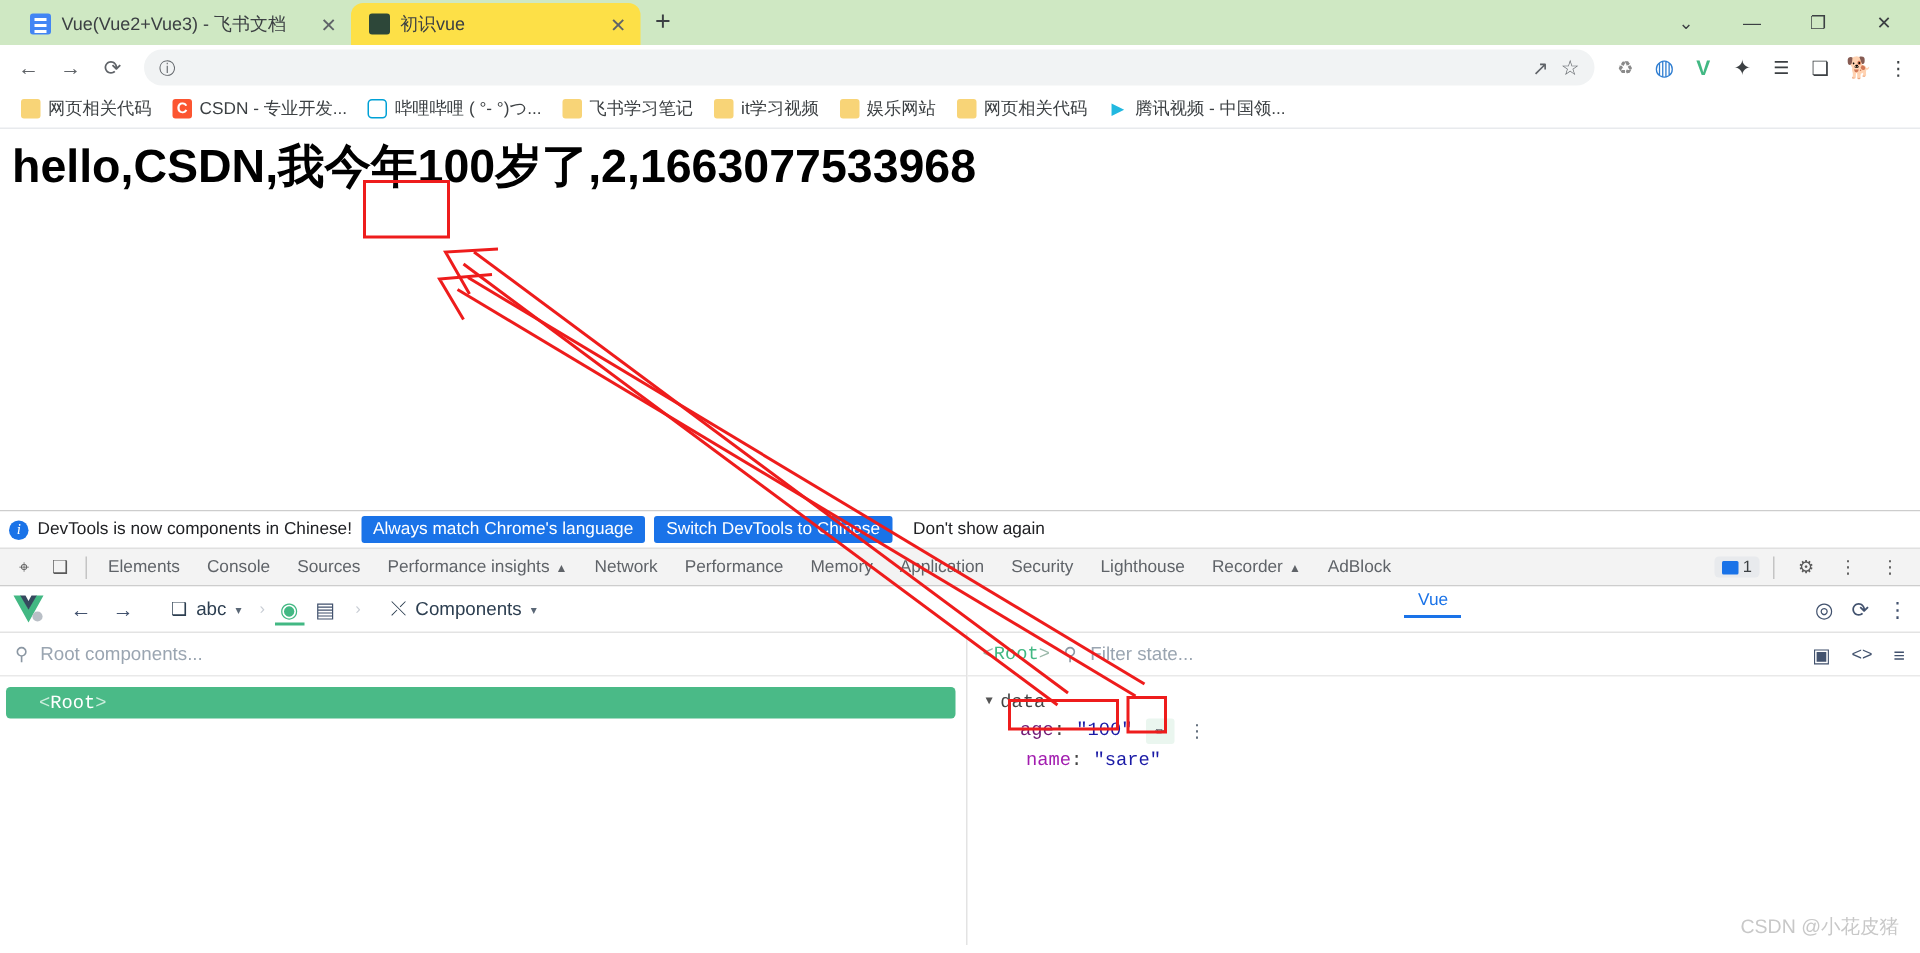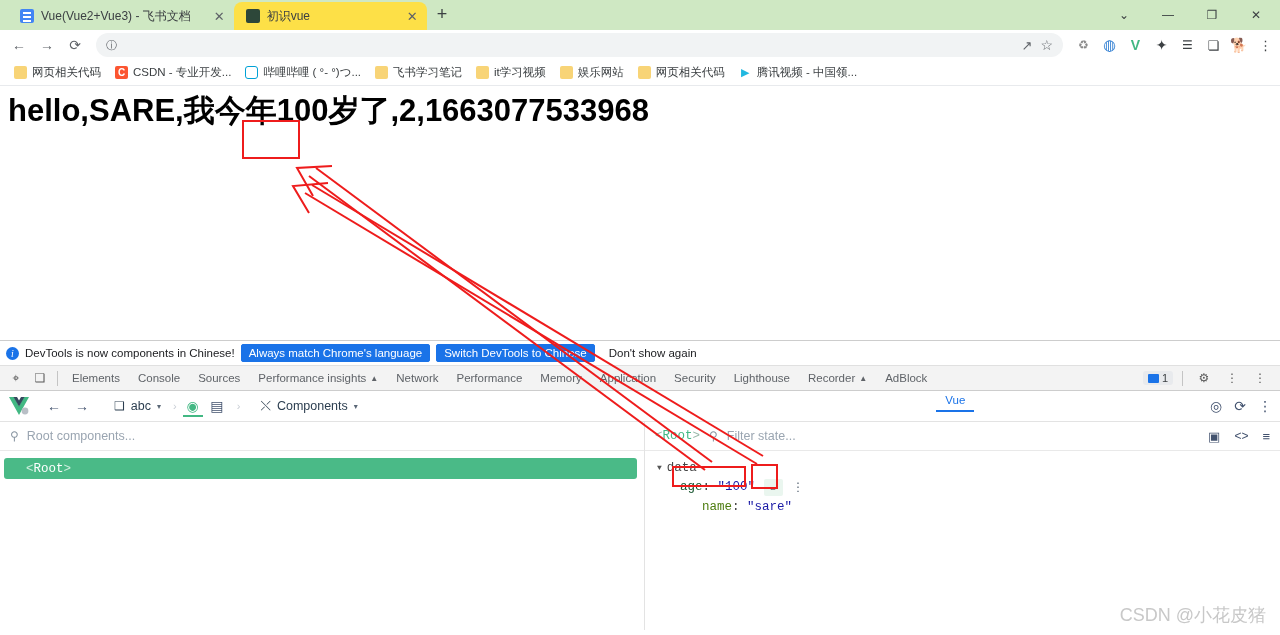--- a/index.html
+++ b/index.html
@@ -125,28 +125,28 @@
   .vue-right { flex: 1; display: flex; flex-direction: column; }
   .state-head { height: 29px; display: flex; align-items: center; gap: 9px; padding: 0 10px;
                 border-bottom: 1px solid #e9e9e9; }
   .root-label { font-size: 12.5px; color: #42b883; font-family: "Liberation Mono", monospace; }
   .root-label .ang { color: #9ab8a9; }
   .state-right { margin-left: auto; display: flex; align-items: center; gap: 14px; color: #42526e; font-size: 13px; }
   .state-tree { padding: 7px 0 0 12px; font-family: "Liberation Mono", monospace; font-size: 12.5px; }
   .tree-node { display: flex; align-items: center; gap: 5px; height: 19px; color: #444; }
   .tri { font-size: 8px; color: #555; }
   .kv { height: 20px; display: flex; align-items: center; position: relative; }
-  .k { color: #14532d; }
-  .k-blue { color: #4d7c0f; margin-left: 18px; }
+  .k { color: #701a75; }
+  .k-blue { color: #a21caf; }
   .v { color: #1a1aa6; }
   .edit-btn { width: 19px; height: 17px; background: #eaf6ef; border-radius: 2px;
               display: flex; align-items: center; justify-content: center; font-size: 11px; color: #223; }
   .dots { color: #5a6776; font-size: 12px; letter-spacing: 0; }
 
-  .watermark { position: absolute; right: 14px; bottom: 8px; font-size: 18px; color: #c8c8c8; }
+  .watermark { position: absolute; right: 14px; bottom: 8px; font-size: 13px; color: #c8c8c8; }
 </style>
 </head>
 <body>
 
 <div id="root">
 
   <div class="tabstrip">
     <div class="tab inactive" style="margin-left:8px;justify-content:center;">
       <span class="favicon fav-doc"></span>
       <span class="tab-title">Vue(Vue2+Vue3) - 飞书文档</span>
@@ -218,21 +218,21 @@
       <span class="bm-ico ico-folder"></span>
       <span>网页相关代码</span>
     </div>
     <div class="bm">
       <span class="bm-ico ico-tx">▶</span>
       <span>腾讯视频 - 中国领...</span>
     </div>
   </div>
 
   <div class="page">
-    <div class="page-heading">hello,SARE,我今年100岁了,2,1663077533968</div>
+    <div class="page-heading">hello,CSDN,我今年100岁了,2,1663077533968</div>
   </div>
 
   <div class="devtools">
 
     <div class="dt-notice">
       <span class="info-circle">i</span>
       <span>DevTools is now components in Chinese!</span>
       <span class="btn-blue">Always match Chrome's language</span>
       <span class="btn-blue">Switch DevTools to Chinese</span>
       <span class="btn-plain">Don't show again</span>

